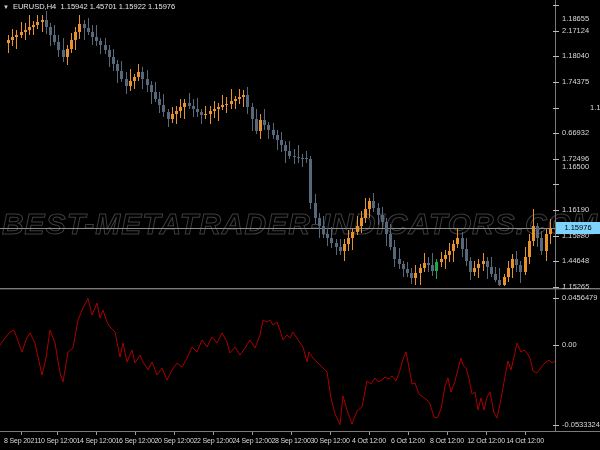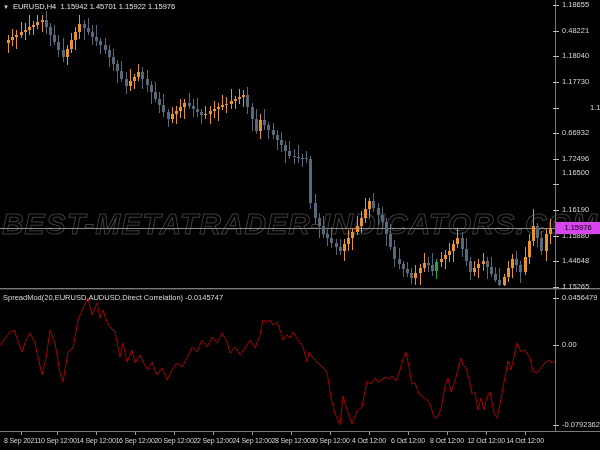--- a/index.html
+++ b/index.html
@@ -15,21 +15,21 @@
   #chart-header{position:absolute;left:3px;top:2px;z-index:4;font-size:7.5px;color:#e6e6e6;white-space:nowrap;}
   #chart-header .marker{font-size:6px;color:#cfcfcf;margin-right:4px;}
   
   .sep{position:absolute;left:0;width:600px;height:1px;background:#7a7a7a;z-index:5;}
   .sep-shadow{position:absolute;left:0;width:600px;height:1px;background:#2e2e2e;z-index:5;}
   #axis-vline{position:absolute;left:555px;top:0;width:1px;height:431px;background:#7a7a7a;z-index:5;}
   
   #price-axis{position:absolute;left:556px;top:0;width:44px;height:431px;z-index:6;}
   .tick-label{position:absolute;left:6px;font-size:7.5px;color:#d9d9d9;white-space:nowrap;line-height:10px;}
   .tick-dash{position:absolute;left:-3px;width:6px;height:1px;background:#bdbdbd;}
-  #current-price-box{position:absolute;left:0px;top:222px;width:44px;height:12px;background:#d946ef;
+  #current-price-box{position:absolute;left:0px;top:222px;width:44px;height:12px;background:#7dd3fc;
     color:#000;font-size:7.5px;line-height:12px;text-align:center;z-index:7;}
   
   #indicator-panel{position:absolute;left:0;top:290px;width:556px;height:141px;}
   #indicator-svg{position:absolute;left:0;top:0;}
   #indicator-header{position:absolute;left:3px;top:3px;font-size:7.5px;color:#dcdcdc;white-space:nowrap;z-index:3;}
   
   #time-axis{position:absolute;left:0;top:432px;width:600px;height:18px;z-index:6;}
   .time-label{position:absolute;top:5px;transform:translateX(-50%);font-size:7px;
     letter-spacing:-0.2px;color:#d9d9d9;white-space:nowrap;}
   .time-tick{position:absolute;top:0;width:1px;height:3px;background:#9a9a9a;}
@@ -309,60 +309,57 @@
     </div>
   </div>
 
   <div class="sep" style="top:288px"></div>
   <div class="sep-shadow" style="top:289px"></div>
 
   <div id="indicator-panel">
     <svg id="indicator-svg" width="556" height="141">
         <polyline points="0,55.0 5,48.0 10,42.0 14,40.0 18,51.0 22,62.0 26,50.0 30,42.9 35,53.0 42,85.0 46,68.0 50,40.0 55,53.0 60,83.0 63,92.0 68,62.0 73,58.0 78,30.0 83,18.0 88,8.3 92,25.0 97,13.0 100,28.0 103,20.1 107,32.0 110,37.0 115,42.0 120,67.0 123,53.0 127,72.0 132,60.0 135,73.0 140,65.0 143,72.0 148,80.0 152,72.0 157,85.0 162,78.0 167,90.0 172,80.0 177,73.0 182,77.0 187,68.0 192,57.0 197,62.0 202,50.0 207,57.0 212,47.0 217,53.0 222,42.9 227,52.0 230,63.0 235,57.0 240,65.0 245,58.0 250,50.0 255,58.0 260,45.0 263,30.0 267,32.0 270,30.0 273,35.0 277,32.0 280,40.0 283,50.0 287,45.0 290,48.0 293,42.0 298,50.0 303,57.0 307,72.0 309,62.0 313,68.0 318,73.0 323,78.0 327,82.0 331,108.0 335,124.0 340,134.7 343,106.0 347,120.0 352,133.9 357,121.0 362,117.0 367,91.0 371,94.0 375,88.0 378,92.0 382,90.0 385,87.0 389,88.9 392,86.0 396,91.0 400,80.0 403,69.0 406,62.0 408,72.0 412,94.0 415,93.0 419,104.0 423,107.0 427,110.0 430,114.0 434,127.0 437,128.1 441,119.0 445,96.0 448,88.0 451,102.0 455,91.0 458,79.0 461,68.0 463,75.0 466,78.0 469,88.9 472,104.0 475,102.0 478,120.0 481,108.0 484,120.0 487,107.0 490,102.0 494,123.0 497,128.1 501,109.0 504,92.0 508,71.0 511,80.0 514,67.0 517,53.0 521,62.0 524,60.0 527,63.0 530,68.0 533,81.0 537,83.0 540,79.0 543,75.0 546,72.0 549,70.0 552,73.0 555,71.0 558,69.3" fill="none" stroke="#AA0000" stroke-width="1"></polyline>
       </svg>
-    <div id="indicator-header">
-      <span>SpreadMod(20,EURUSD,AUDUSD,Direct Correlation)</span>&nbsp;<span>-0.0145747</span>
-    </div>
   </div>
 
   <div class="sep" style="top:431px"></div>
   <div id="axis-vline"></div>
 
   <div id="price-axis">
     <div id="current-price-box">1.15976</div>
   <div class="tick-dash" style="top: 5px;"></div>
-      <div class="tick-label" style="top: 0px;">1.18655</div>
+      <div class="tick-label" style="top: 14px;">1.18655</div>
       <div class="tick-dash" style="top: 31px;"></div>
-      <div class="tick-label" style="top: 26px;">0.48221</div>
+      <div class="tick-label" style="top: 26px;">2.17124</div>
       <div class="tick-dash" style="top: 56px;"></div>
       <div class="tick-label" style="top: 51px;">1.18040</div>
       <div class="tick-dash" style="top: 82px;"></div>
-      <div class="tick-label" style="top: 77px;">1.17730</div>
+      <div class="tick-label" style="top: 77px;">1.74375</div>
       <div class="tick-dash" style="top: 108px;"></div>
       <div class="tick-label" style="top: 103px; margin-left: 28px;">1.17420</div>
       <div class="tick-dash" style="top: 133px;"></div>
       <div class="tick-label" style="top: 128px;">0.66932</div>
       <div class="tick-dash" style="top: 159px;"></div>
       <div class="tick-label" style="top: 154px;">1.72496</div>
       <div class="tick-dash" style="top: 184px;"></div>
-      <div class="tick-label" style="top: 168px;">1.16500</div>
+      <div class="tick-label" style="top: 162px;">1.16500</div>
       <div class="tick-dash" style="top: 210px;"></div>
       <div class="tick-label" style="top: 205px; text-align: right;">1.16190</div>
       <div class="tick-dash" style="top: 236px;"></div>
-      <div class="tick-label" style="top: 231px;">1.15880</div>
+      <div class="tick-label" style="top: 231px; font-style: italic;">1.15880</div>
       <div class="tick-dash" style="top: 261px;"></div>
       <div class="tick-label" style="top: 256px;">1.44648</div>
       <div class="tick-dash" style="top: 287px;"></div>
       <div class="tick-label" style="top: 282px; font-style: italic;">1.15265</div>
       <div class="tick-dash" style="top: 298px;"></div>
       <div class="tick-label" style="top: 293px;">0.0456479</div>
       <div class="tick-dash" style="top: 345px;"></div>
       <div class="tick-label" style="top: 340px;">0.00</div>
       <div class="tick-dash" style="top: 425px;"></div>
-      <div class="tick-label" style="top: 420px;">-0.0792362</div>
+      <div class="tick-label" style="top: 420px;">-0.0533324</div>
     </div>
 
   <div id="time-axis">
       <div class="time-tick" style="left: 21px;"></div>
       <div class="time-label" style="left: 21px;">8 Sep 2021</div>
       <div class="time-tick" style="left: 57px;"></div>
       <div class="time-label" style="left: 57px;">10 Sep 12:00</div>
       <div class="time-tick" style="left: 96px;"></div>
       <div class="time-label" style="left: 96px;">14 Sep 12:00</div>
       <div class="time-tick" style="left: 135px;"></div>

